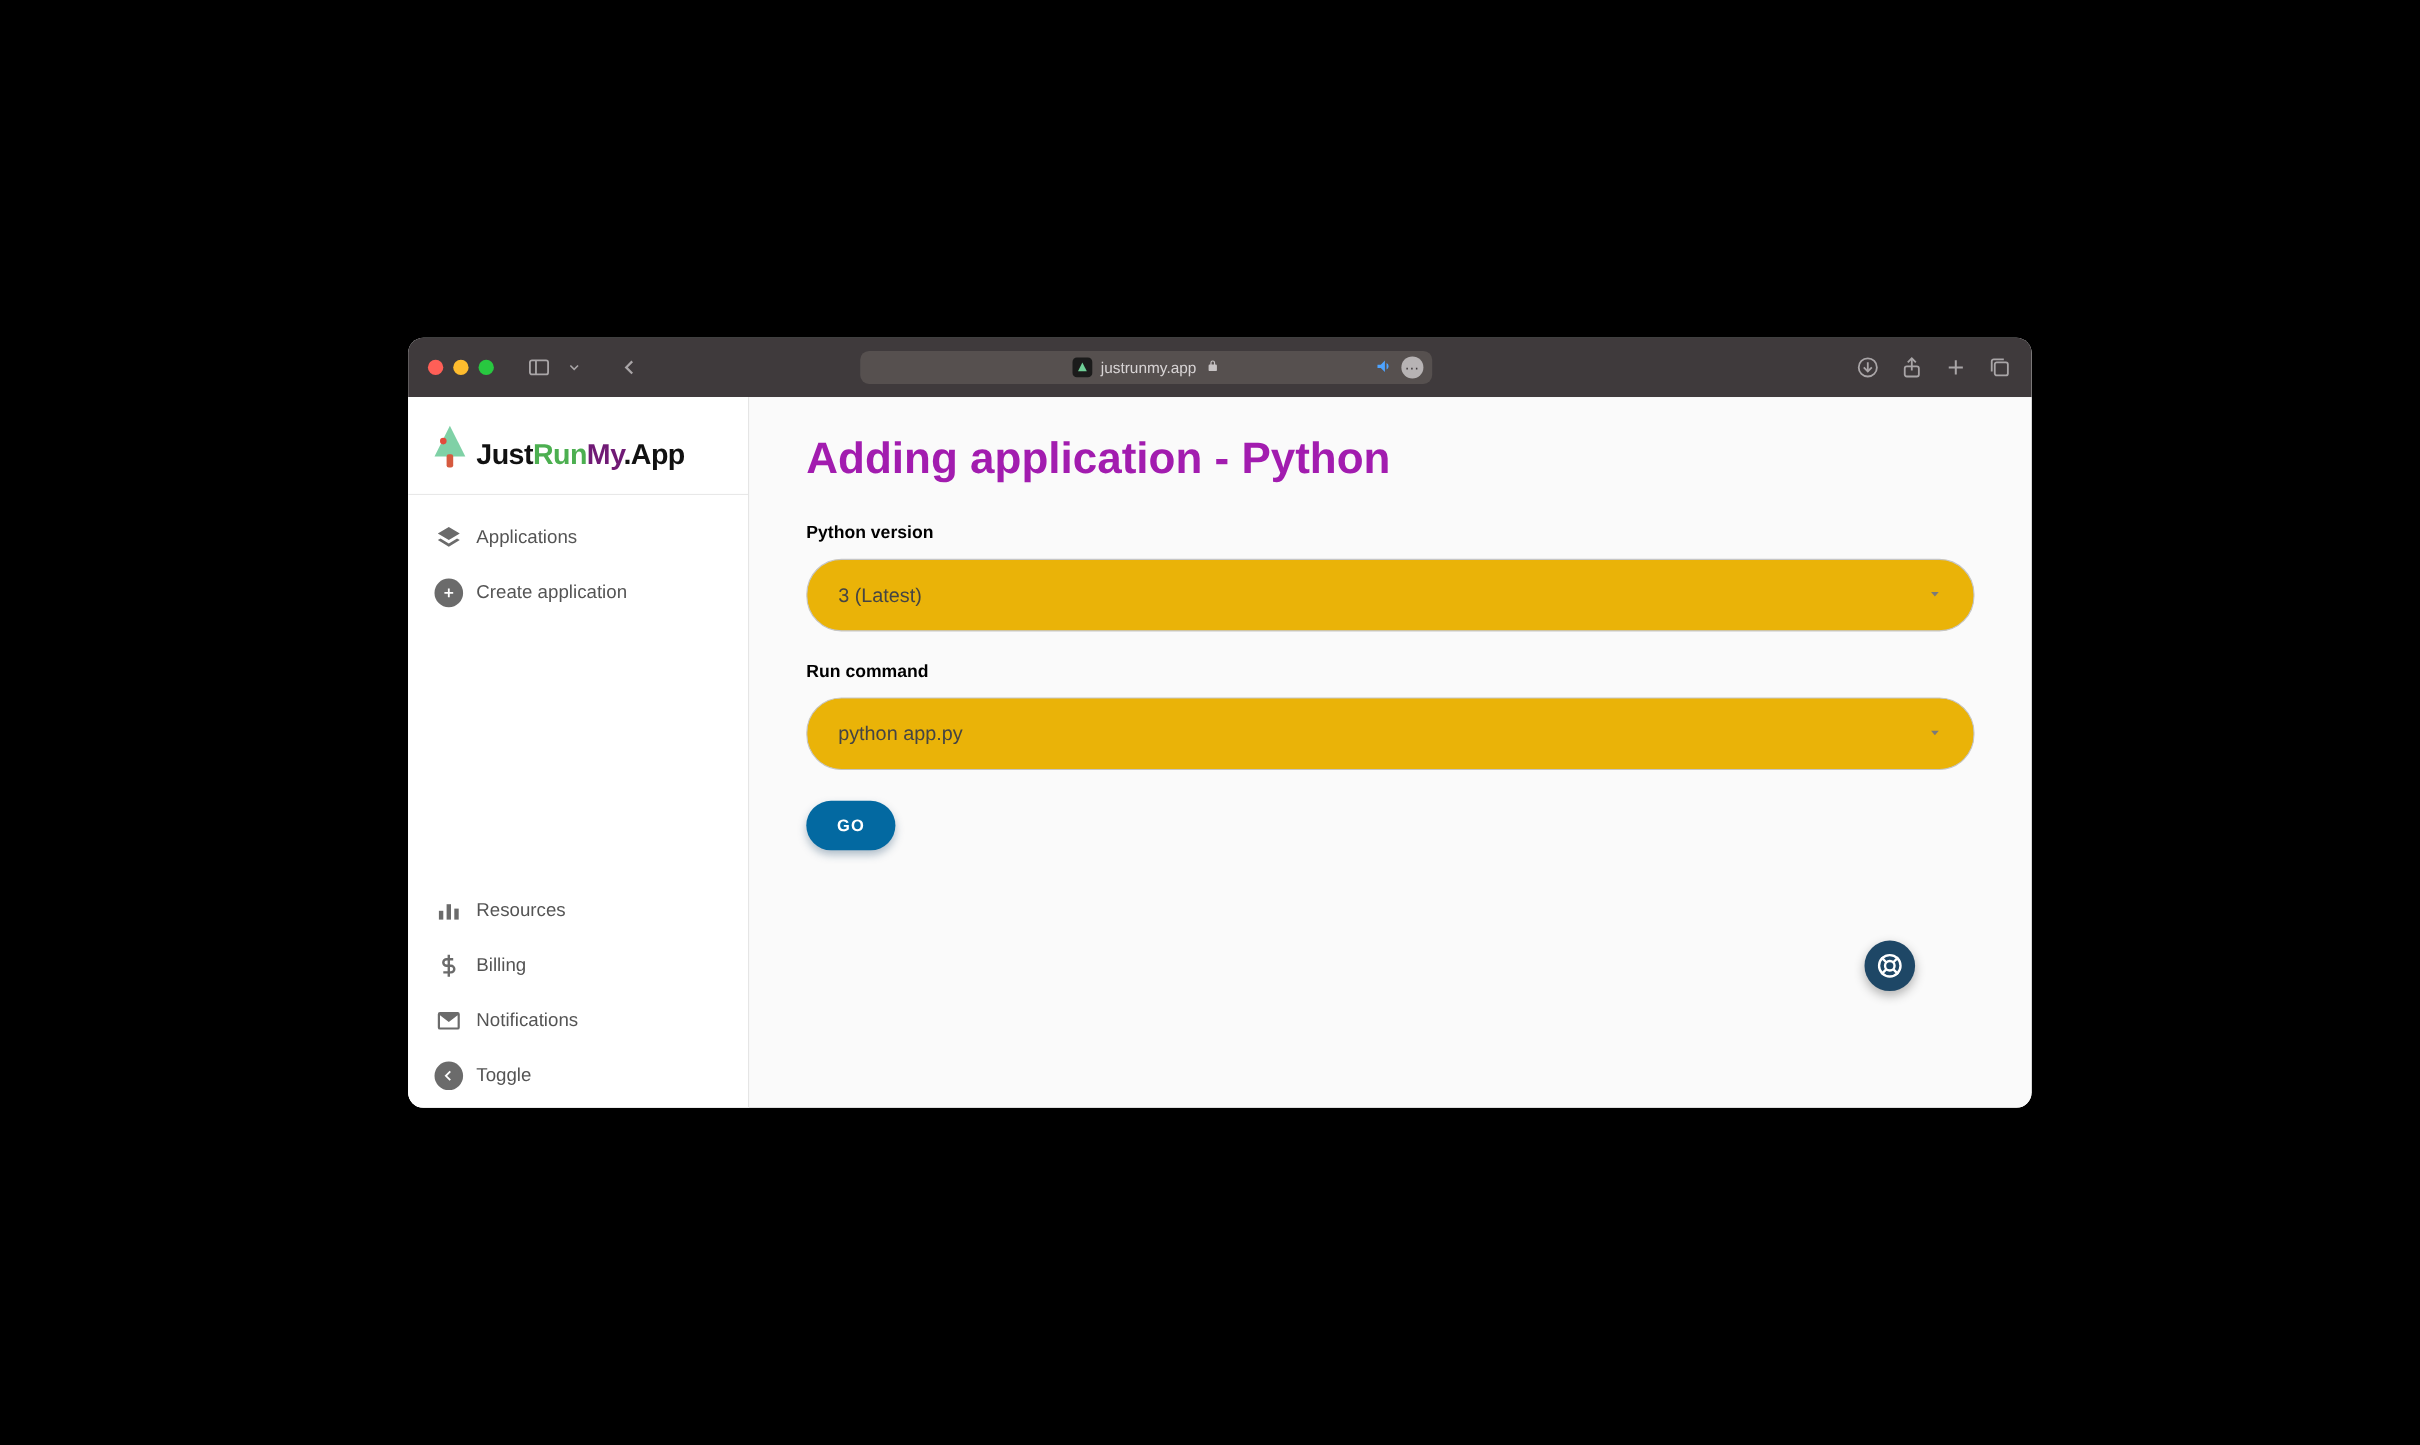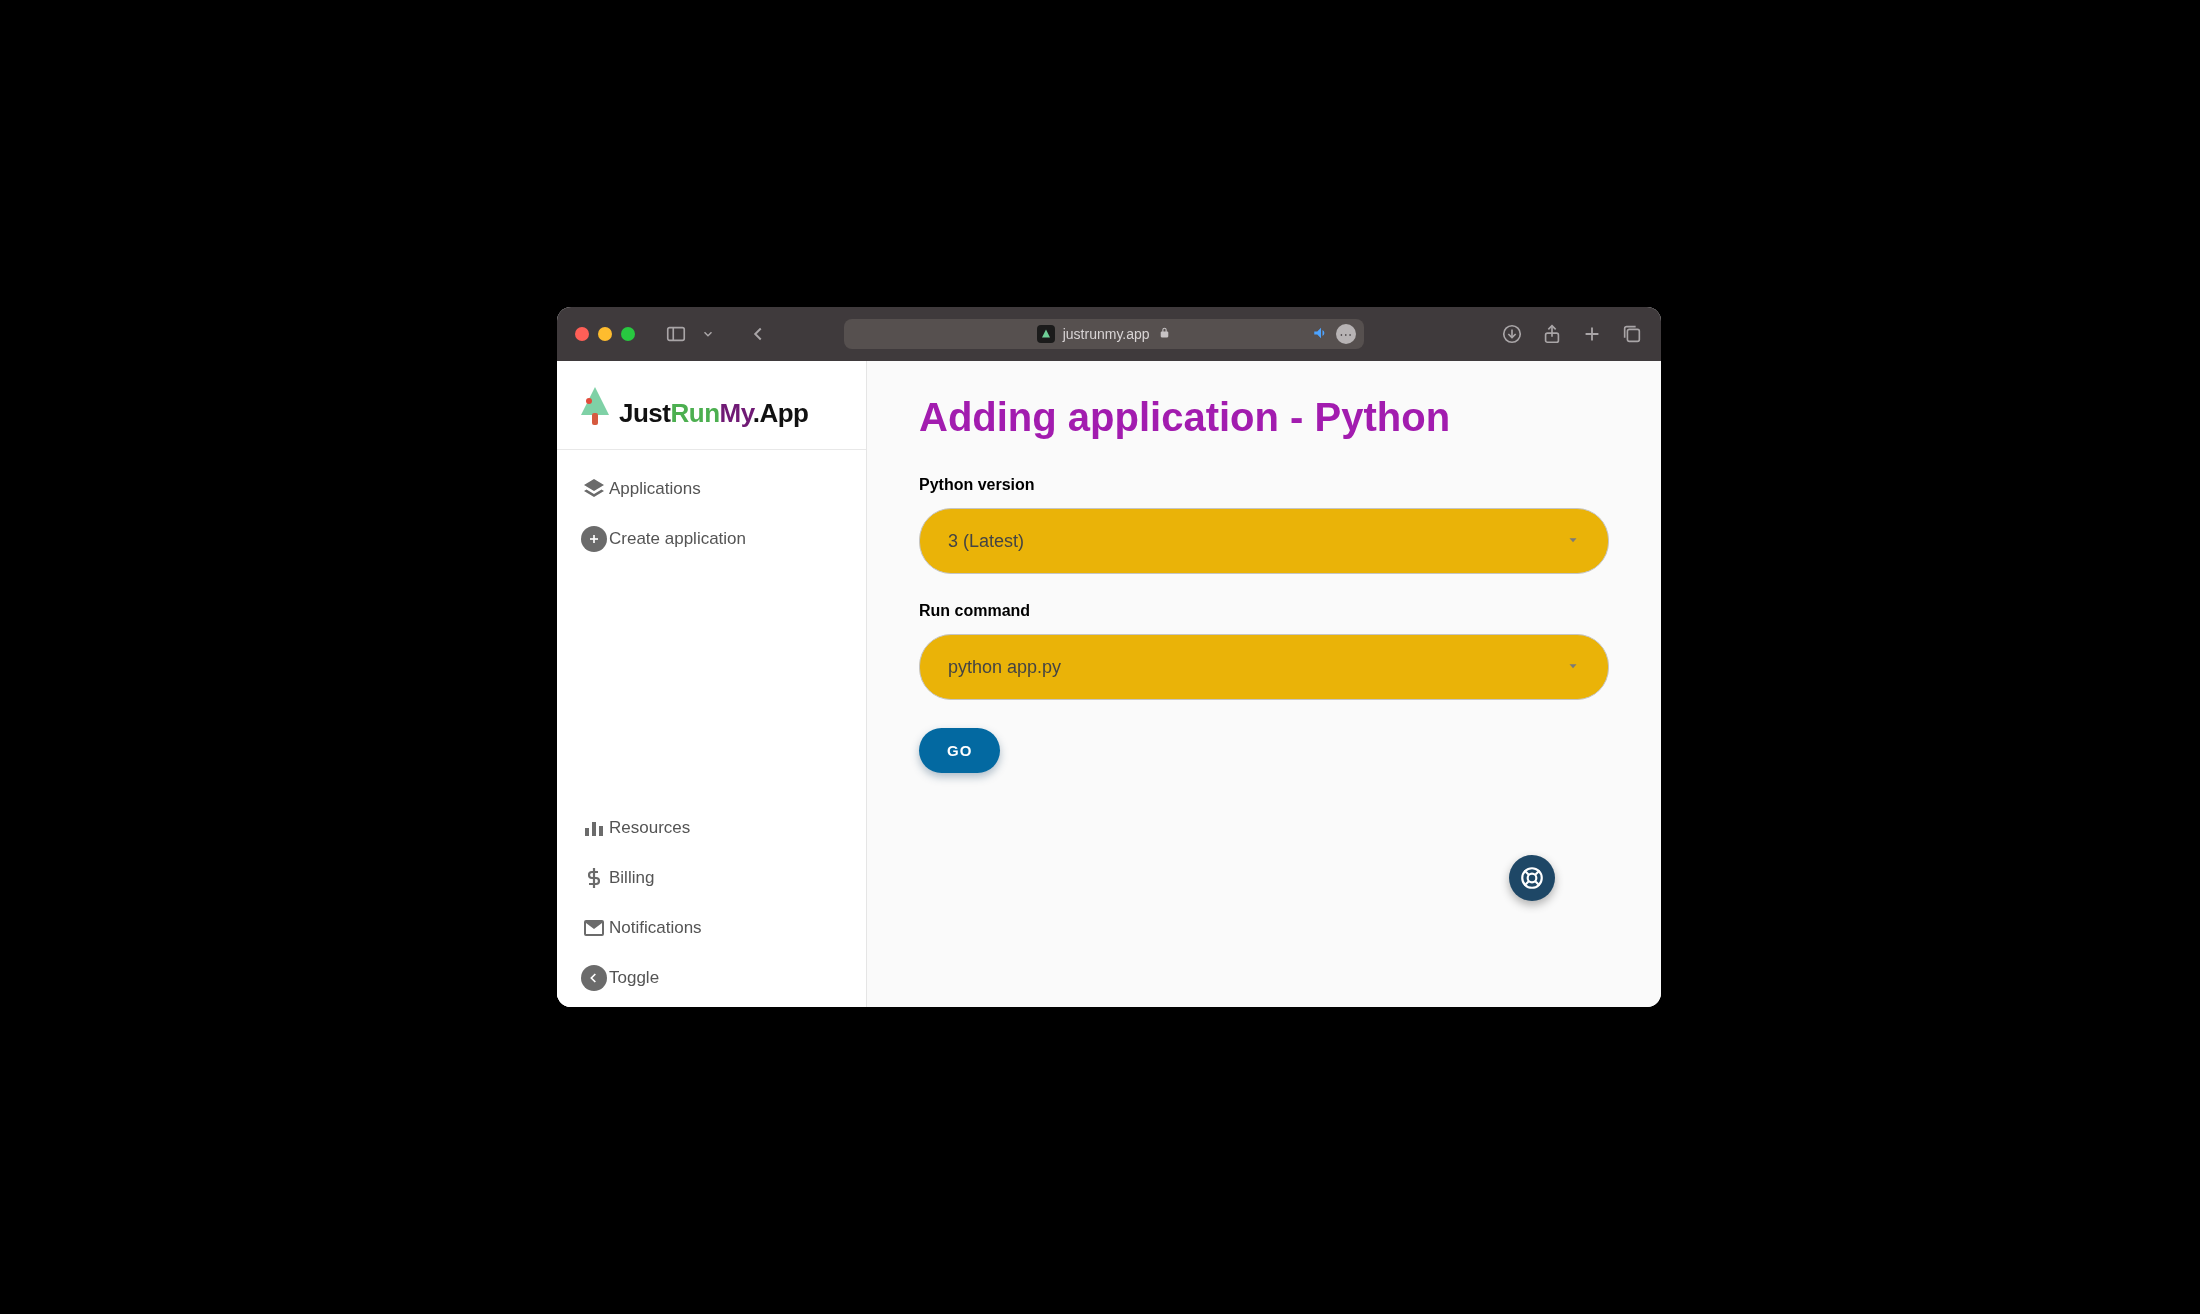--- a/index.html
+++ b/index.html
@@ -11,21 +11,21 @@
     body {
       background: #000;
       width: 2200px;
       height: 1314px;
       padding: 80px;
       display: flex;
       align-items: center;
       justify-content: center;
     }
     .window {
-      width: 1104px;
+      width: 1476px;
       height: 700px;
       background: #fff;
       border-radius: 14px;
       overflow: hidden;
       box-shadow: 0 20px 60px rgba(0,0,0,0.5);
       display: flex;
       flex-direction: column;
       margin-left: 18px;
     }
     .titlebar {
@@ -154,21 +154,21 @@
     .nav-top {
       padding: 14px 0;
     }
     .nav-bottom {
       margin-top: auto;
       padding: 10px 0 4px 0;
     }
     .nav-item {
       display: flex;
       align-items: center;
-      gap: 2px;
+      gap: 12px;
       padding: 12px 24px;
       color: #545454;
       font-size: 17px;
       cursor: pointer;
     }
     .nav-icon {
       width: 26px;
       height: 26px;
       display: flex;
       align-items: center;

